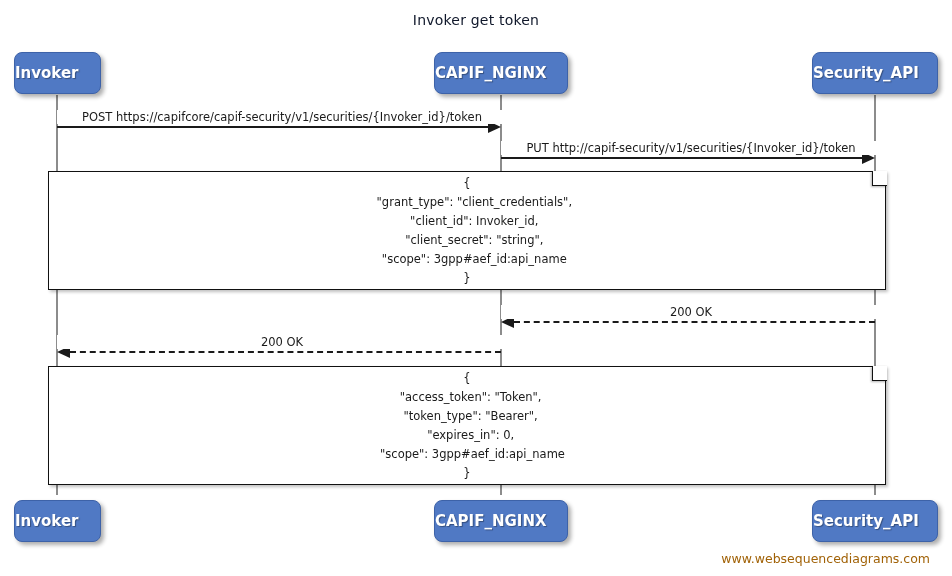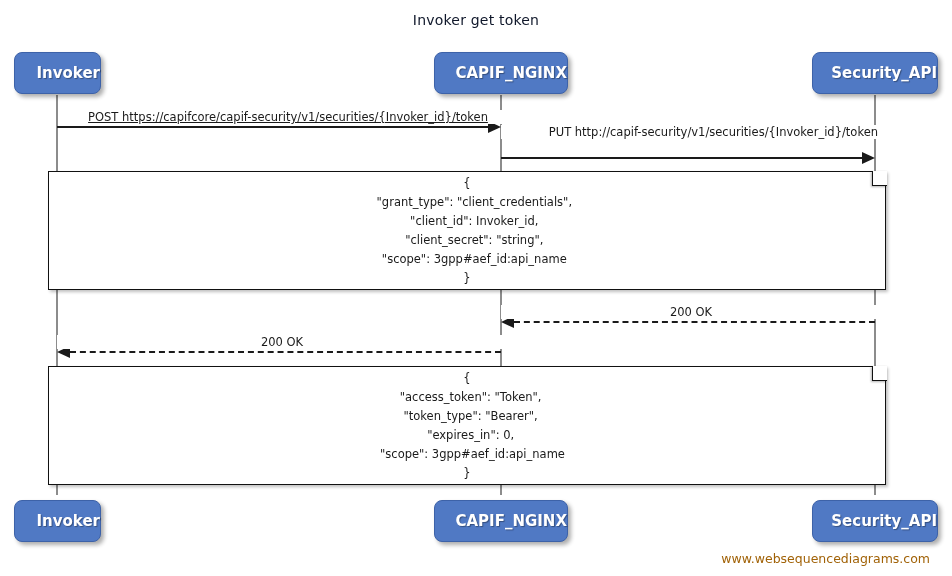--- a/index.html
+++ b/index.html
@@ -37,21 +37,21 @@
     position: absolute;
     box-sizing: border-box;
     background: #5079c4;
     border: 1px solid #3d62a8;
     border-radius: 8px;
     color: #ffffff;
     font-size: 15px;
     font-weight: bold;
     display: flex;
     align-items: center;
-    justify-content: flex-end;
+    justify-content: flex-start;
     box-shadow: 3px 3px 4px rgba(0, 0, 0, 0.32);
     text-shadow: 1px 1px 1px rgba(0, 0, 0, 0.35);
     white-space: nowrap;
   }
 
   
   .lifeline {
     position: absolute;
     width: 2px;
     background: #8c8c8c;
@@ -150,25 +150,25 @@
   </div>
   <div class="participant" style="left:434px; top:52px; width:134px; height:42px;">
     <span>CAPIF_NGINX</span>
   </div>
   <div class="participant" style="left:812px; top:52px; width:126px; height:42px;">
     <span>Security_API</span>
   </div>
 
   <div class="msg-line" style="left:57px; top:126px; width:431px;"></div>
   <div class="arrow-head right" style="left:488px; top:121px;"></div>
-  <div class="msg-label" style="left:63px; top:110px; width:444px;text-decoration:underline;">POST https://capifcore/capif-security/v1/securities/{Invoker_id}/token</div>
+  <div class="msg-label" style="left:57px; top:110px; width:444px;">POST https://capifcore/capif-security/v1/securities/{Invoker_id}/token</div>
 
   <div class="msg-line" style="left:501px; top:157px; width:361px;"></div>
   <div class="arrow-head right" style="left:862px; top:152px;"></div>
-  <div class="msg-label" style="left:501px; top:125px; width:374px;text-align:right;">PUT http://capif-security/v1/securities/{Invoker_id}/token</div>
+  <div class="msg-label" style="left:501px; top:141px; width:374px;">PUT http://capif-security/v1/securities/{Invoker_id}/token</div>
 
   <div class="note" style="left:48px; top:171px; width:838px; height:119px;">
     <span class="fold"></span>
     <div class="note-body">
       <span class="json-line">{</span>
       <span class="json-line">    "grant_type": "client_credentials",</span>
       <span class="json-line">    "client_id": Invoker_id,</span>
       <span class="json-line">    "client_secret": "string",</span>
       <span class="json-line">    "scope": 3gpp#aef_id:api_name</span>
       <span class="json-line">}</span>

